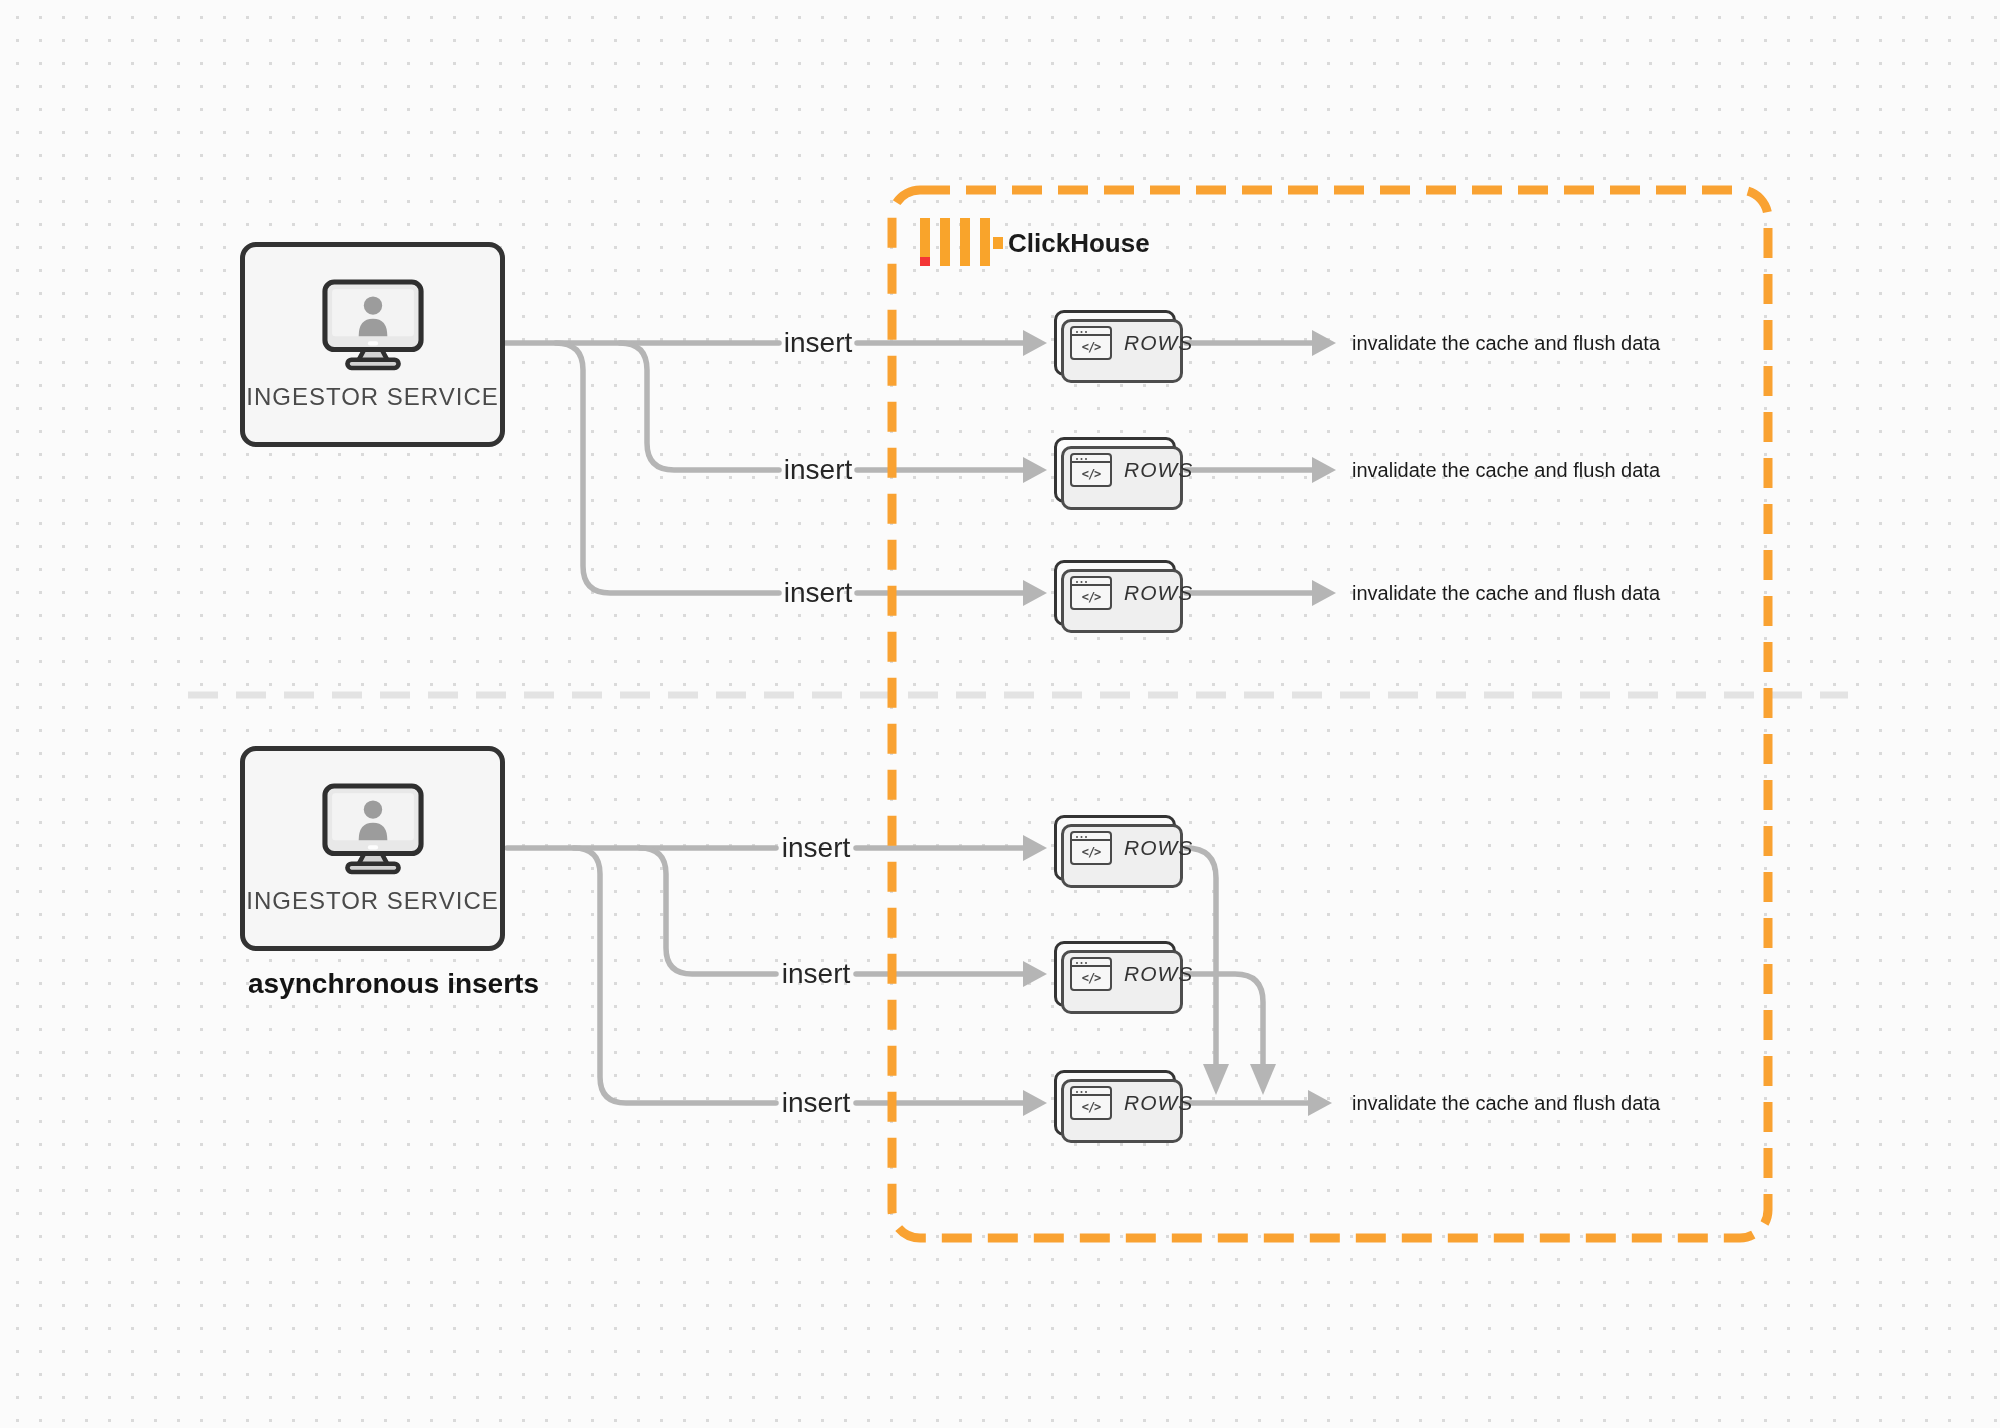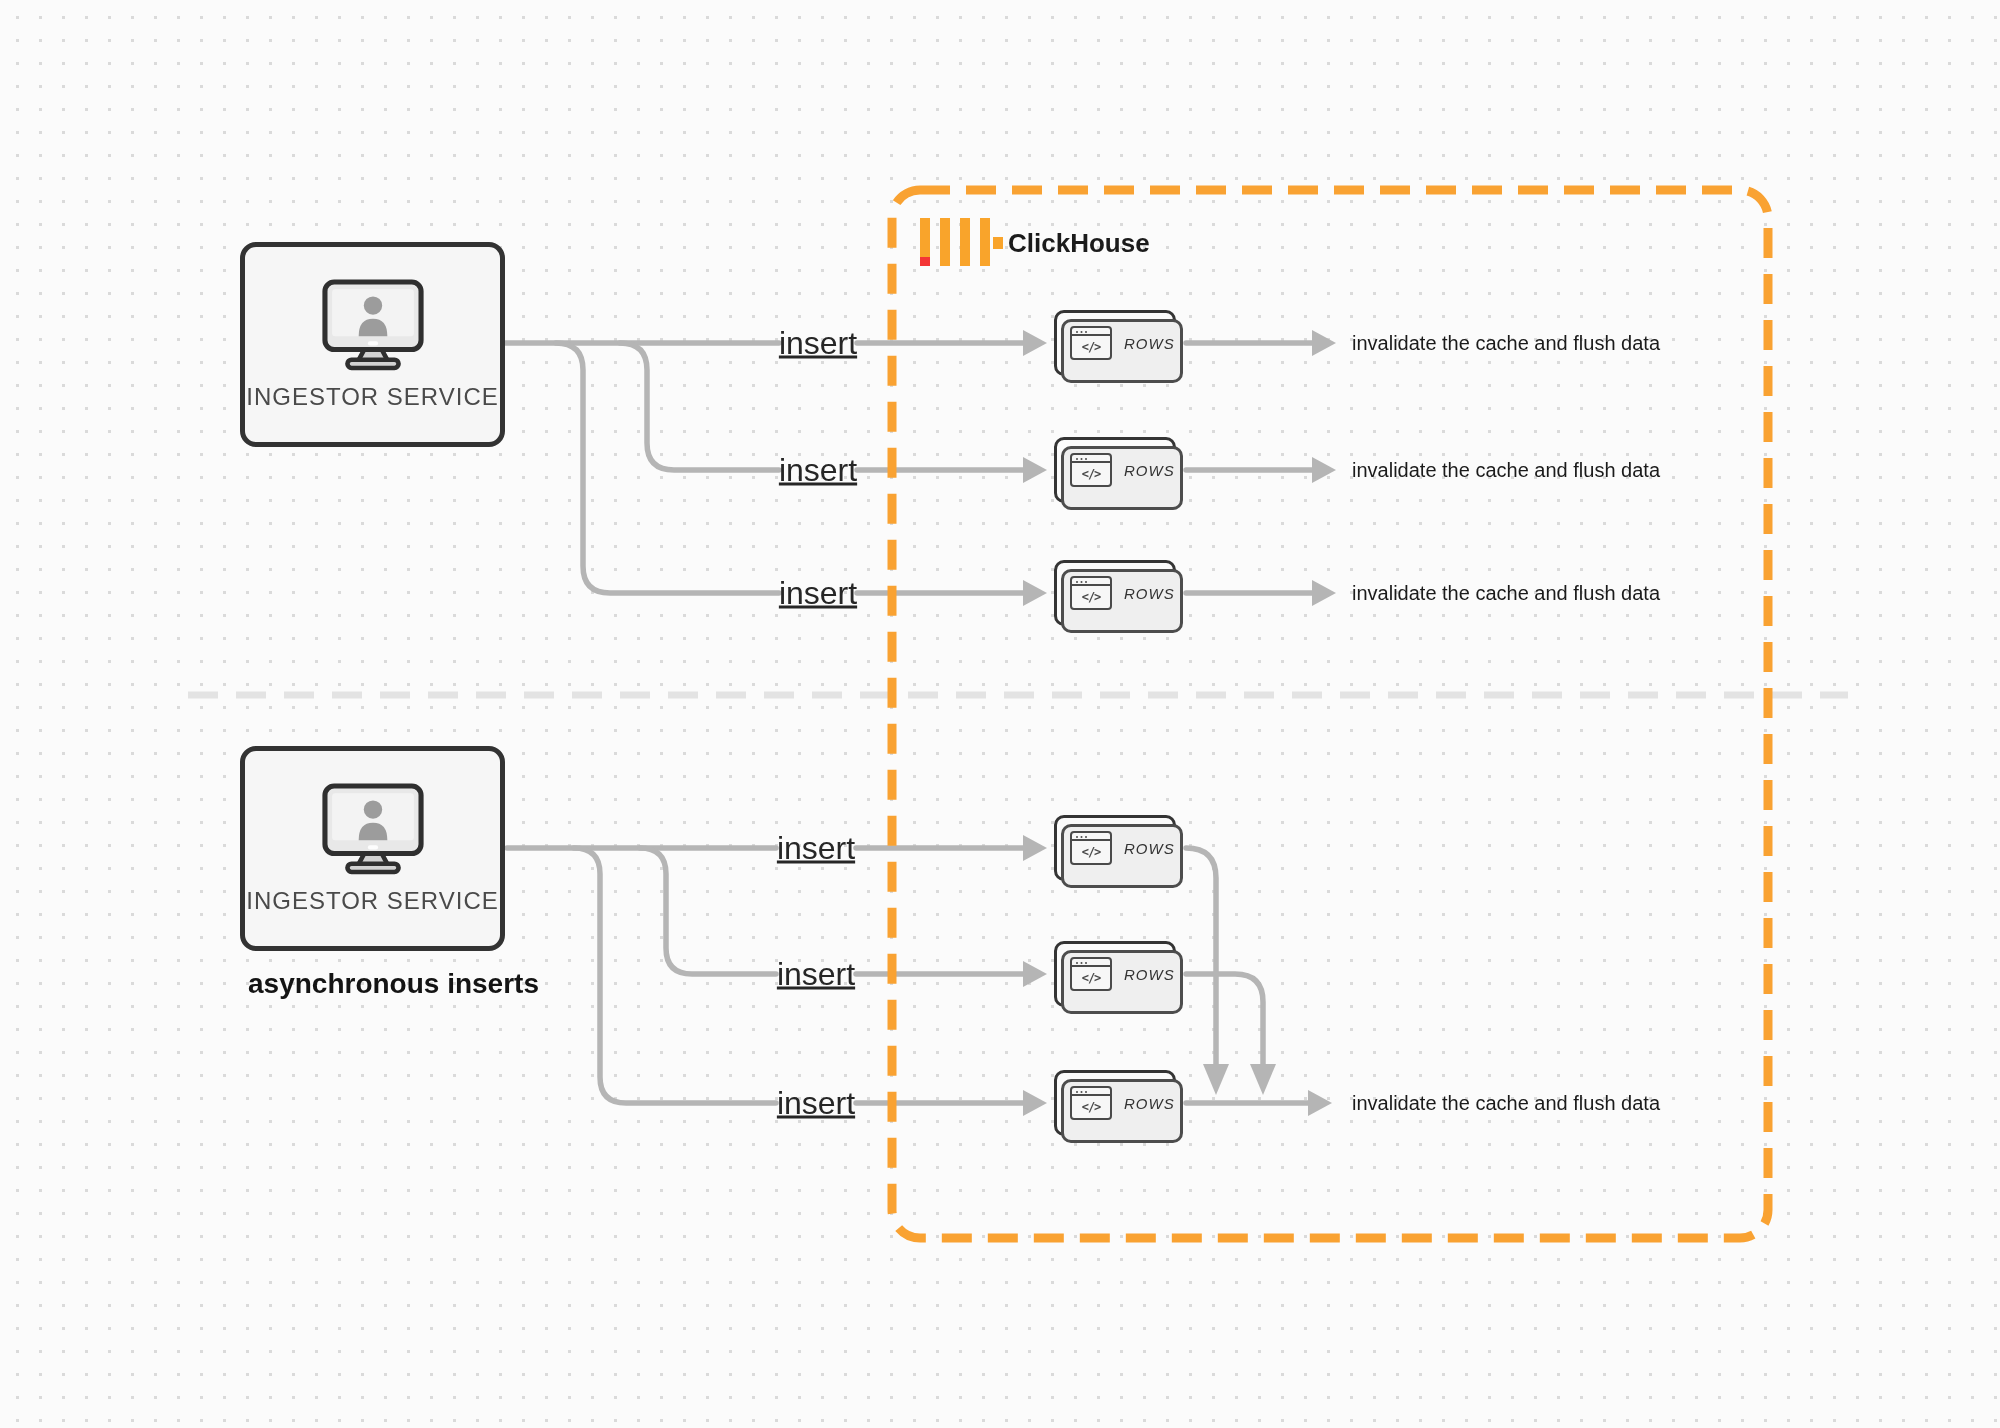--- a/index.html
+++ b/index.html
@@ -32,40 +32,40 @@
   .rows-box{
     position:absolute; width:122px; height:66px; box-sizing:border-box; z-index:0;
     border:3px solid #343434; border-radius:10px; background:#fbfbfb;
     display:flex; align-items:center; gap:12px; padding-left:13px;
   }
   .rows-box::before{
     content:""; position:absolute; z-index:-1;
     left:4px; top:6px; right:-10px; bottom:-10px;
     border:3px solid #4d4d4d; border-radius:10px; background:#efefef;
   }
-  .rows-label{font-size:15px; font-style:italic; font-weight:500; letter-spacing:1px; color:#333333;}
+  .rows-label{font-size:21px; font-style:italic; font-weight:500; letter-spacing:1px; color:#333333;}
 
   
   .browser-icon{
     position:relative; width:42px; height:34px; box-sizing:border-box; flex:0 0 auto;
     border:2.5px solid #4a4a4a; border-radius:4px; background:#f7f7f7;
   }
   .browser-icon::before{content:""; position:absolute; left:0; right:0; top:6px;
     border-bottom:2.5px solid #4a4a4a;}
   .browser-icon::after{content:""; position:absolute; top:2.5px; left:3.5px;
     width:2.5px; height:2.5px; border-radius:50%; background:#4a4a4a;
     box-shadow:4.5px 0 0 #4a4a4a, 9px 0 0 #4a4a4a;}
   .glyph{position:absolute; left:0; right:0; top:8px; bottom:0;
     display:flex; align-items:center; justify-content:center;
     font-family:"DejaVu Sans Mono", monospace; font-size:12px; font-weight:600;
     letter-spacing:-1px; color:#4a4a4a;}
 
   
   .insert-label{position:absolute; transform:translate(-50%,-50%);
-    font-size:32px; color:#262626; white-space:nowrap;text-decoration:underline;}
+    font-size:28px; color:#262626; white-space:nowrap;}
   .result-label{position:absolute; transform:translateY(-50%);
     font-size:20px; color:#1b1b1b; white-space:nowrap;}
 </style>
 </head>
 <body>
 
 <div class="stage">
 
   <svg class="layer" viewBox="0 0 2000 1428">
 

